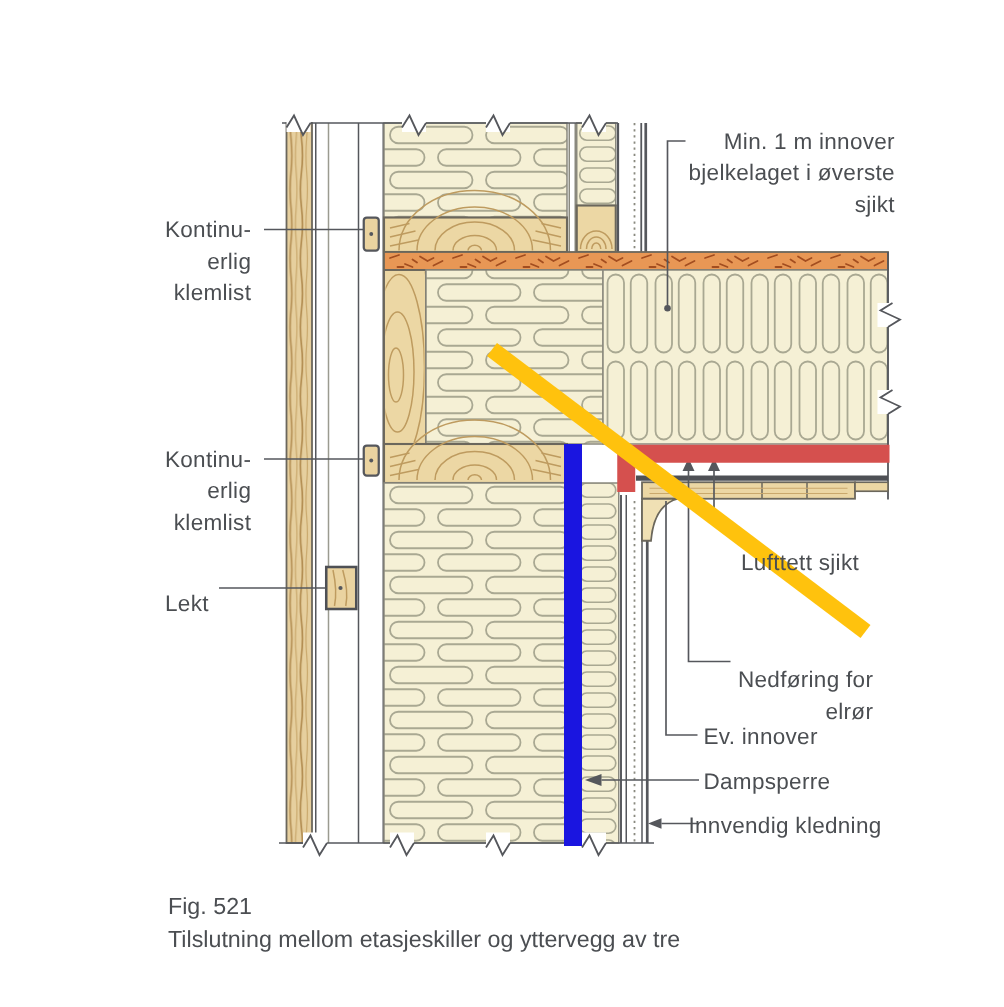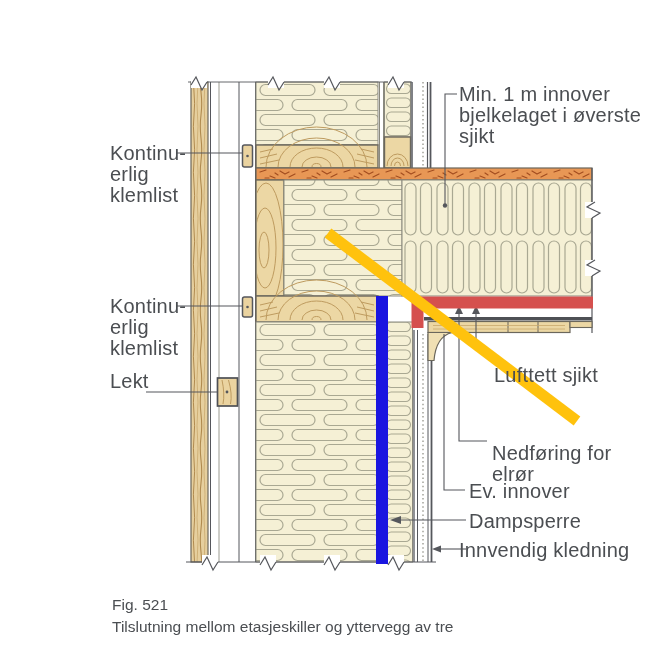--- a/index.html
+++ b/index.html
@@ -2,22 +2,22 @@
 <html><head>
 <meta charset="utf-8">
 <style>
   html,body{margin:0;padding:0;background:#ffffff;}
   .stage{
     position:relative;width:669px;height:671px;background:#ffffff;overflow:hidden;
     font-family:"Liberation Sans", sans-serif;
   }
   .stage svg{position:absolute;left:0;top:0;}
   .lbl{
-    position:absolute;color:#4B4E52;font-size:20px;line-height:21px;
-    white-space:pre-line;letter-spacing:0.2px;
+    position:absolute;color:#4B4E52;font-size:15px;line-height:21px;
+    white-space:pre-line;letter-spacing:0.2px;text-align:right;
   }
   .cap{position:absolute;color:#4B4E52;font-size:15.5px;line-height:22px;white-space:nowrap;}
 </style>
 </head>
 <body>
 
 <div class="stage">
 
 <svg width="669" height="671" viewBox="0 0 669 671">
   <defs>
@@ -211,21 +211,21 @@
   <line x1="382" y1="296" x2="382" y2="564" stroke-width="12" stroke="#1A15E0"></line>
   <line x1="328" y1="233" x2="577" y2="421" stroke-width="11" stroke="#FFC20D"></line>
 </svg>
 
 <div class="lbl" style="left:110px;top:143px;">Kontinu-
 erlig
 klemlist</div>
 <div class="lbl" style="left:110px;top:296px;">Kontinu-
 erlig
 klemlist</div>
-<div class="lbl" style="left:110px;top:371px;">Lekt</div>
+<div class="lbl" style="left:110px;top:392px;">Lekt</div>
 <div class="lbl" style="left:459px;top:84px;">Min. 1 m innover
 bjelkelaget i øverste
 sjikt</div>
 <div class="lbl" style="left:494px;top:345px;margin-top:20px;">Lufttett sjikt</div>
 <div class="lbl" style="left:492px;top:443px;">Nedføring for
 elrør</div>
 <div class="lbl" style="left:469px;top:481px;">Ev. innover</div>
 <div class="lbl" style="left:469px;top:511px;">Dampsperre</div>
 <div class="lbl" style="left:459px;top:540px;">Innvendig kledning</div>
 

